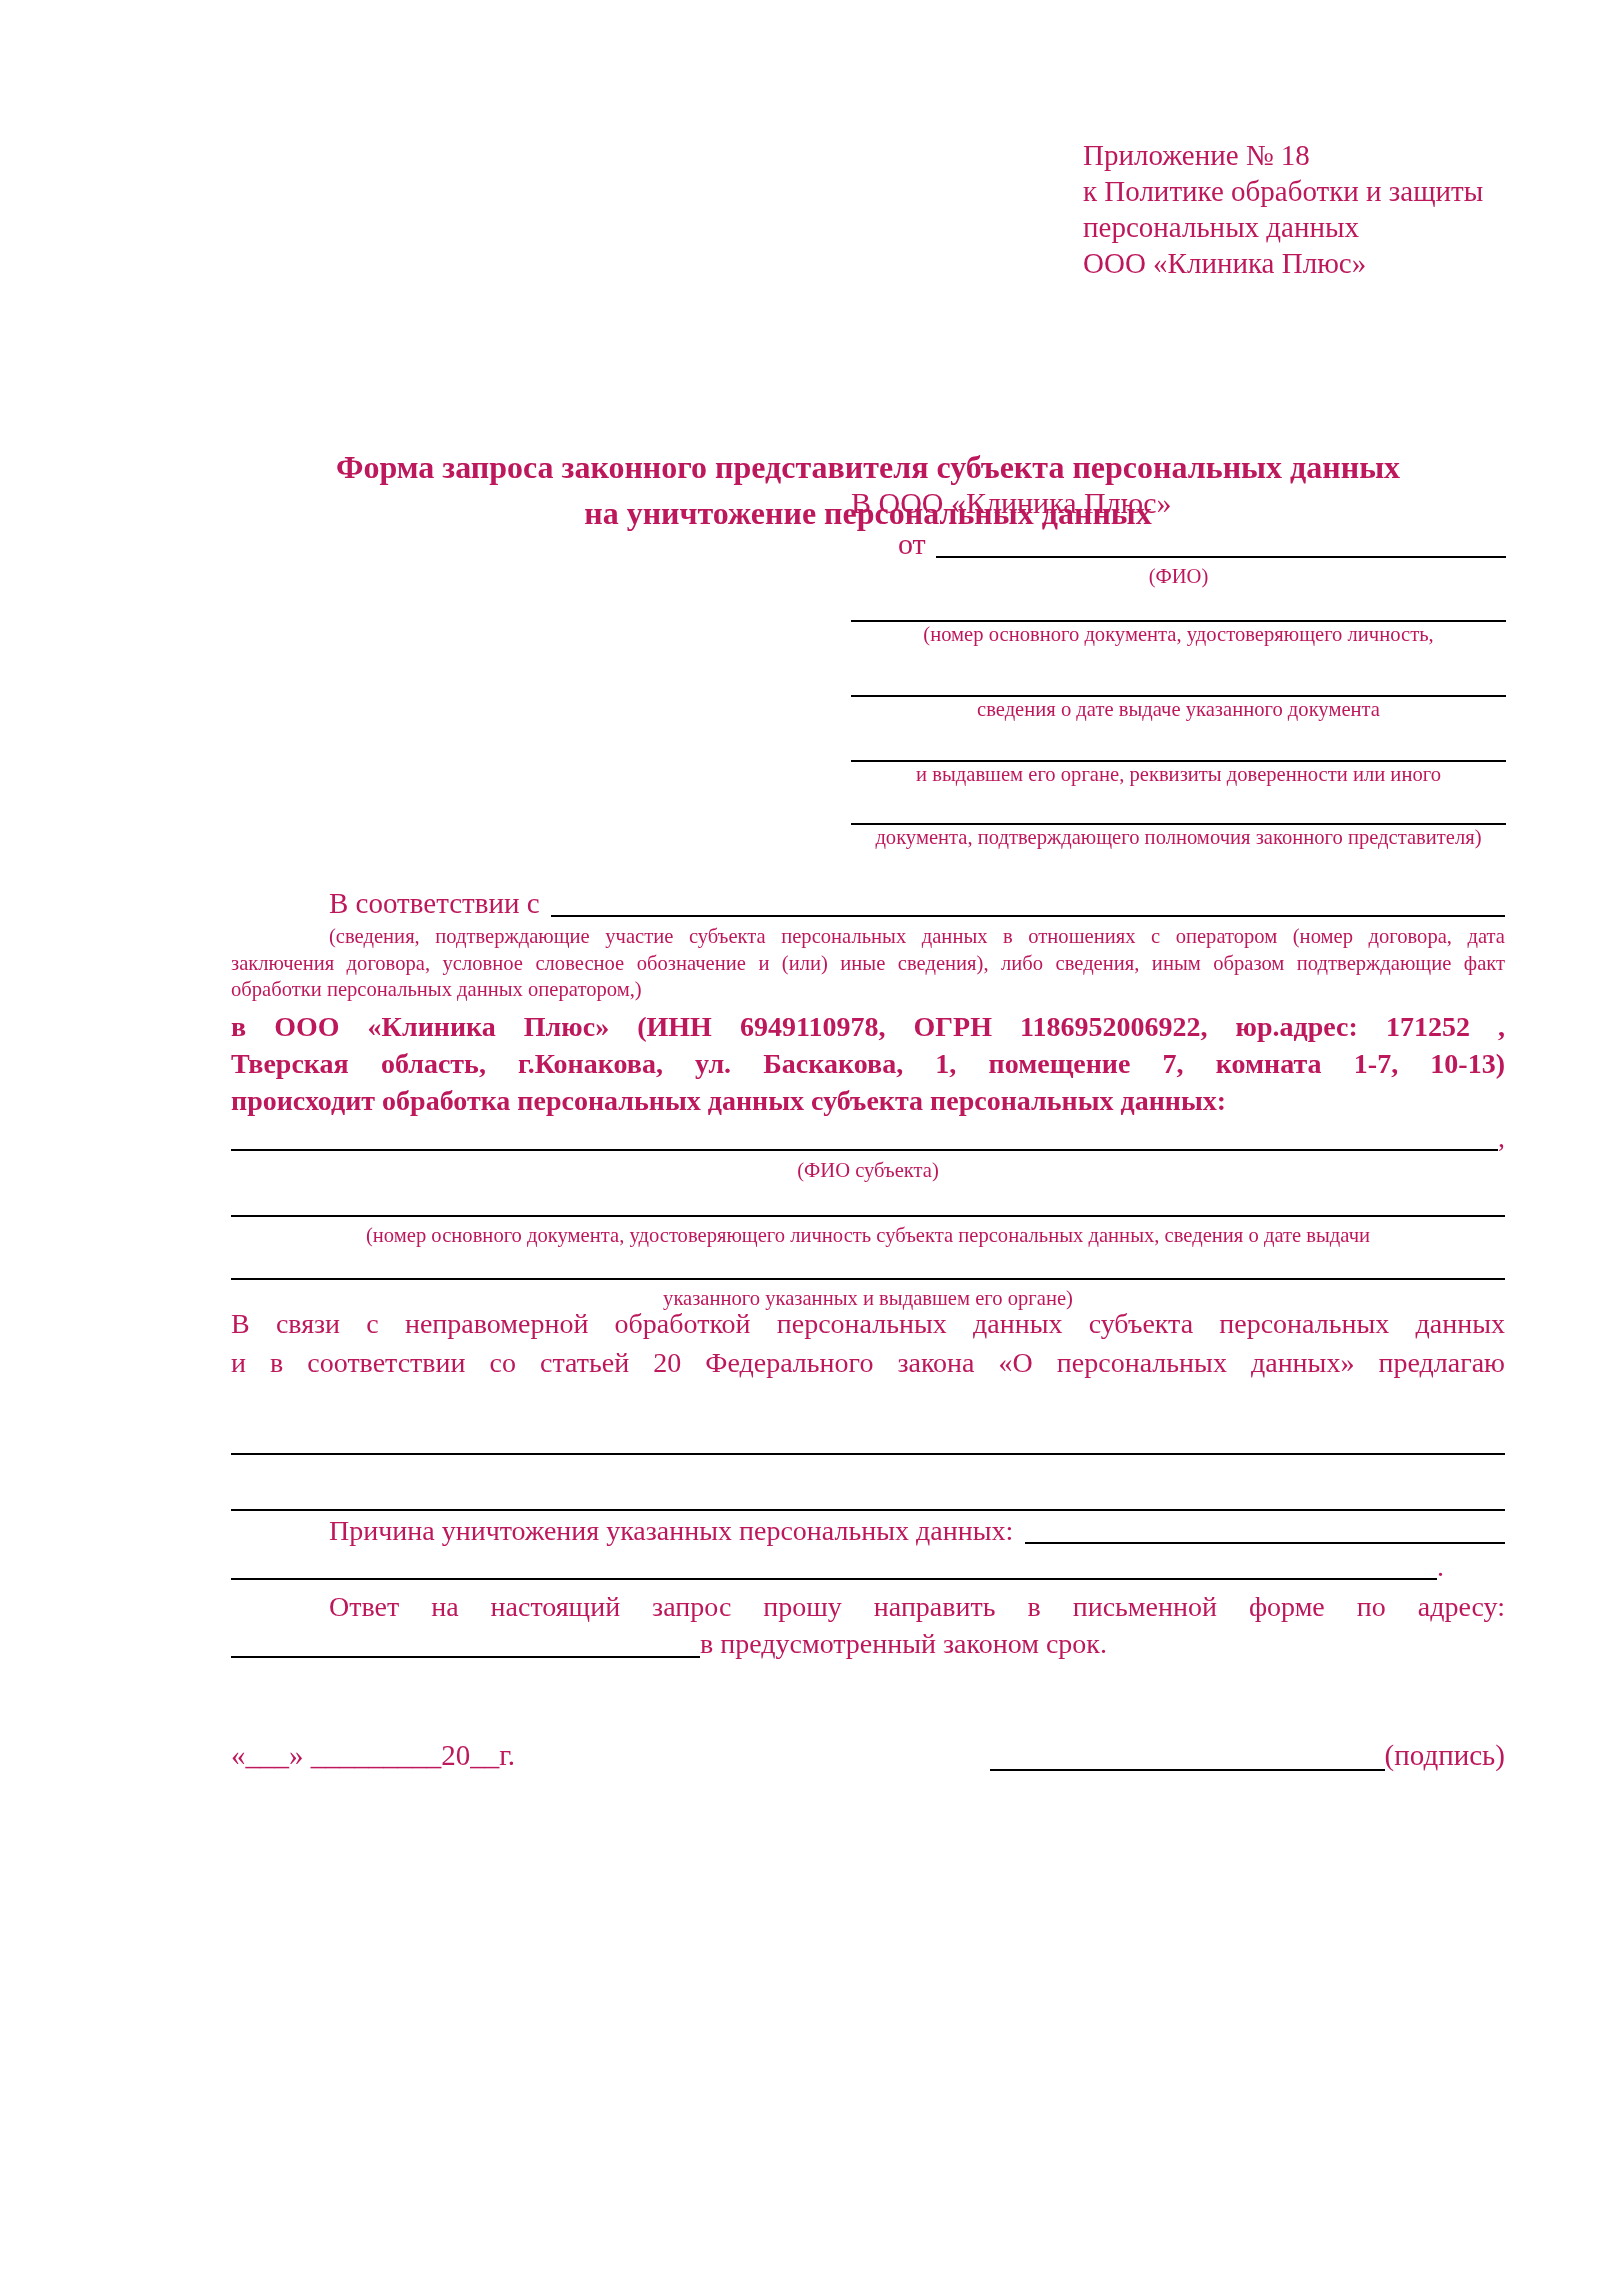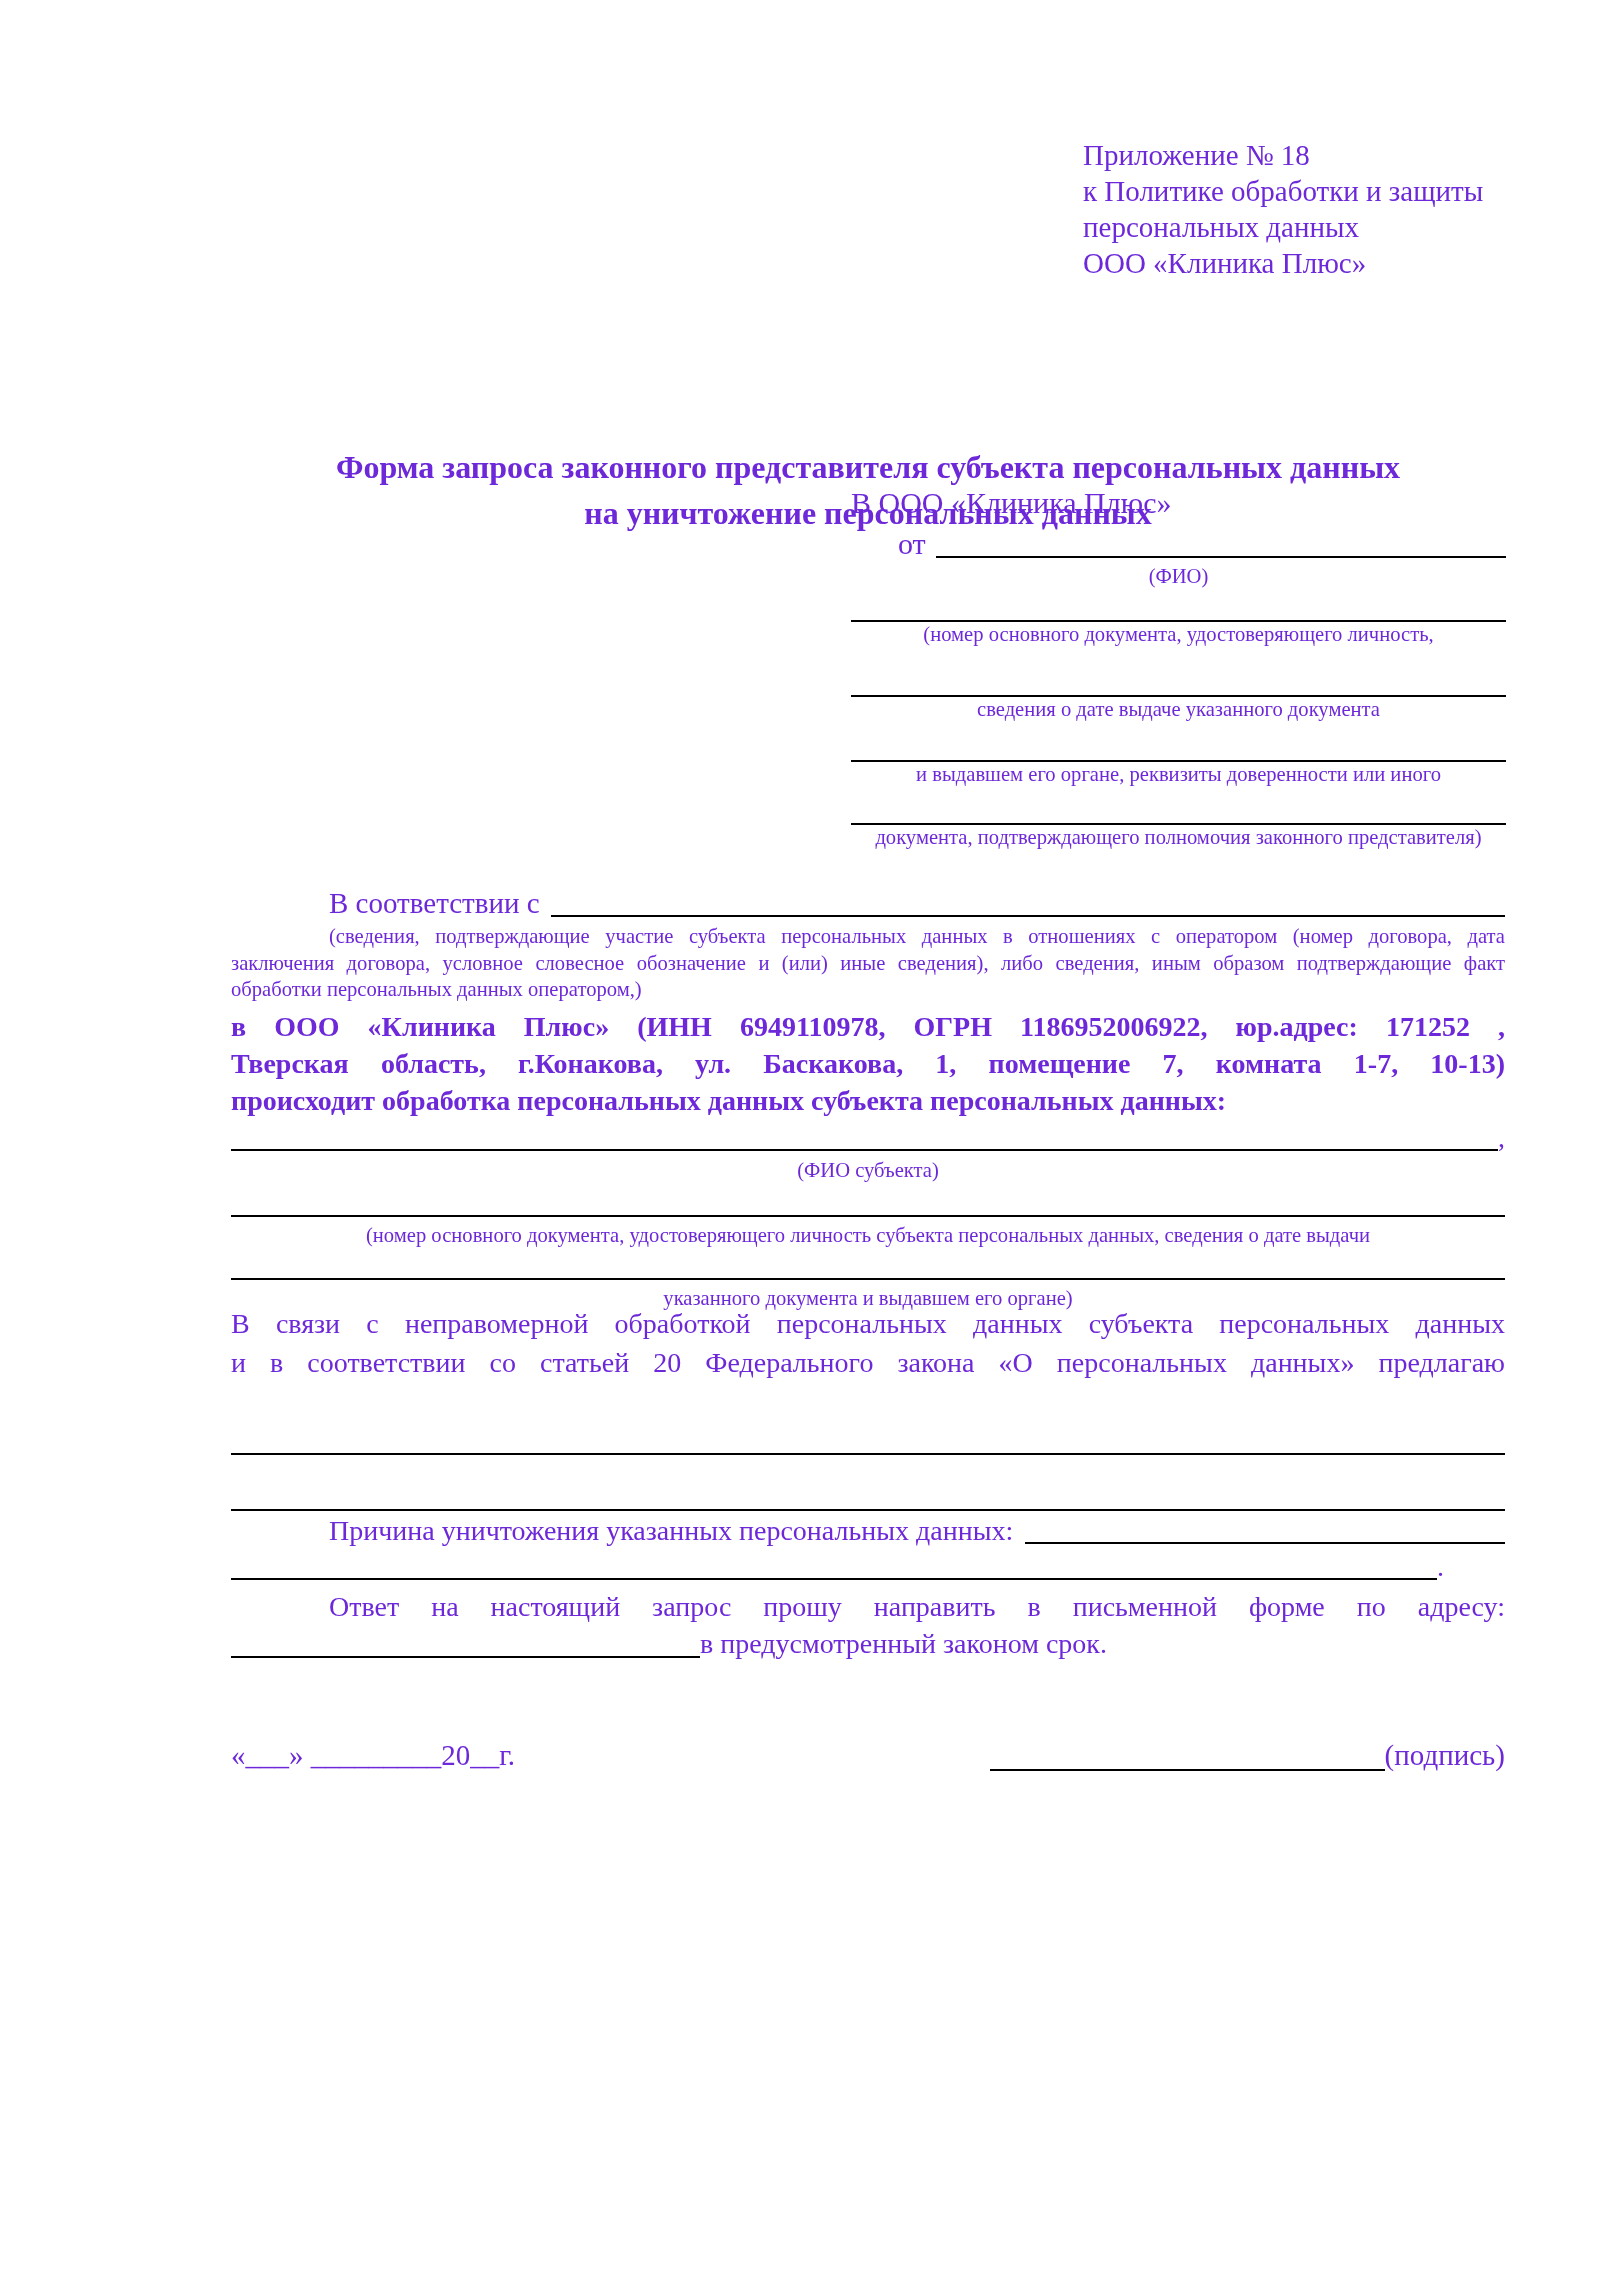--- a/index.html
+++ b/index.html
@@ -1,21 +1,21 @@
 <!DOCTYPE html>
 <html><head>
 <meta charset="utf-8">
 <style>
   html,body{margin:0;padding:0;background:#888;}
   .page{
     position:relative;
     width:1621px;height:2293px;
     background:#ffffff;
     font-family:"Liberation Serif","DejaVu Serif",serif;
-    color:#6d28d9;
+    color:#be185d;
     overflow:hidden;
   }
   .abs{position:absolute;}
   
   .hdr{left:1083px;top:137px;font-size:29px;line-height:36px;}
   
   .ttl{left:231px;top:400px;width:1274px;text-align:center;font-weight:bold;font-size:32px;line-height:46px;margin-top:44px;}
   
   .addr{left:851px;top:482px;width:655px;font-size:30px;}
   .addr-to{line-height:41px;}
@@ -118,21 +118,21 @@
   <div class="abs lrow comma-row">
     <span class="fill"></span>
     <span>,</span>
   </div>
   <div class="abs capw cap cap-c" style="top:1158px">(ФИО субъекта)</div>
 
   <div class="abs uline" style="top:1215px"></div>
   <div class="abs capw cap cap-c" style="top:1223px">(номер основного документа, удостоверяющего личность субъекта персональных данных, сведения о дате выдачи</div>
 
   <div class="abs uline" style="top:1278px"></div>
-  <div class="abs capw cap cap-c" style="top:1286px">указанного документа и выдавшем его органе)</div>
+  <div class="abs capw cap cap-c" style="top:1286px">указанного указанных и выдавшем его органе)</div>
 
   <div class="abs para2">
     <div class="jf">В связи с неправомерной обработкой персональных данных субъекта персональных данных</div>
     <div class="jf">и в соответствии со статьей 20 Федерального закона «О персональных данных» предлагаю</div>
   </div>
 
   <div class="abs uline blank1"></div>
   <div class="abs uline blank2"></div>
 
   <div class="abs lrow reason">

